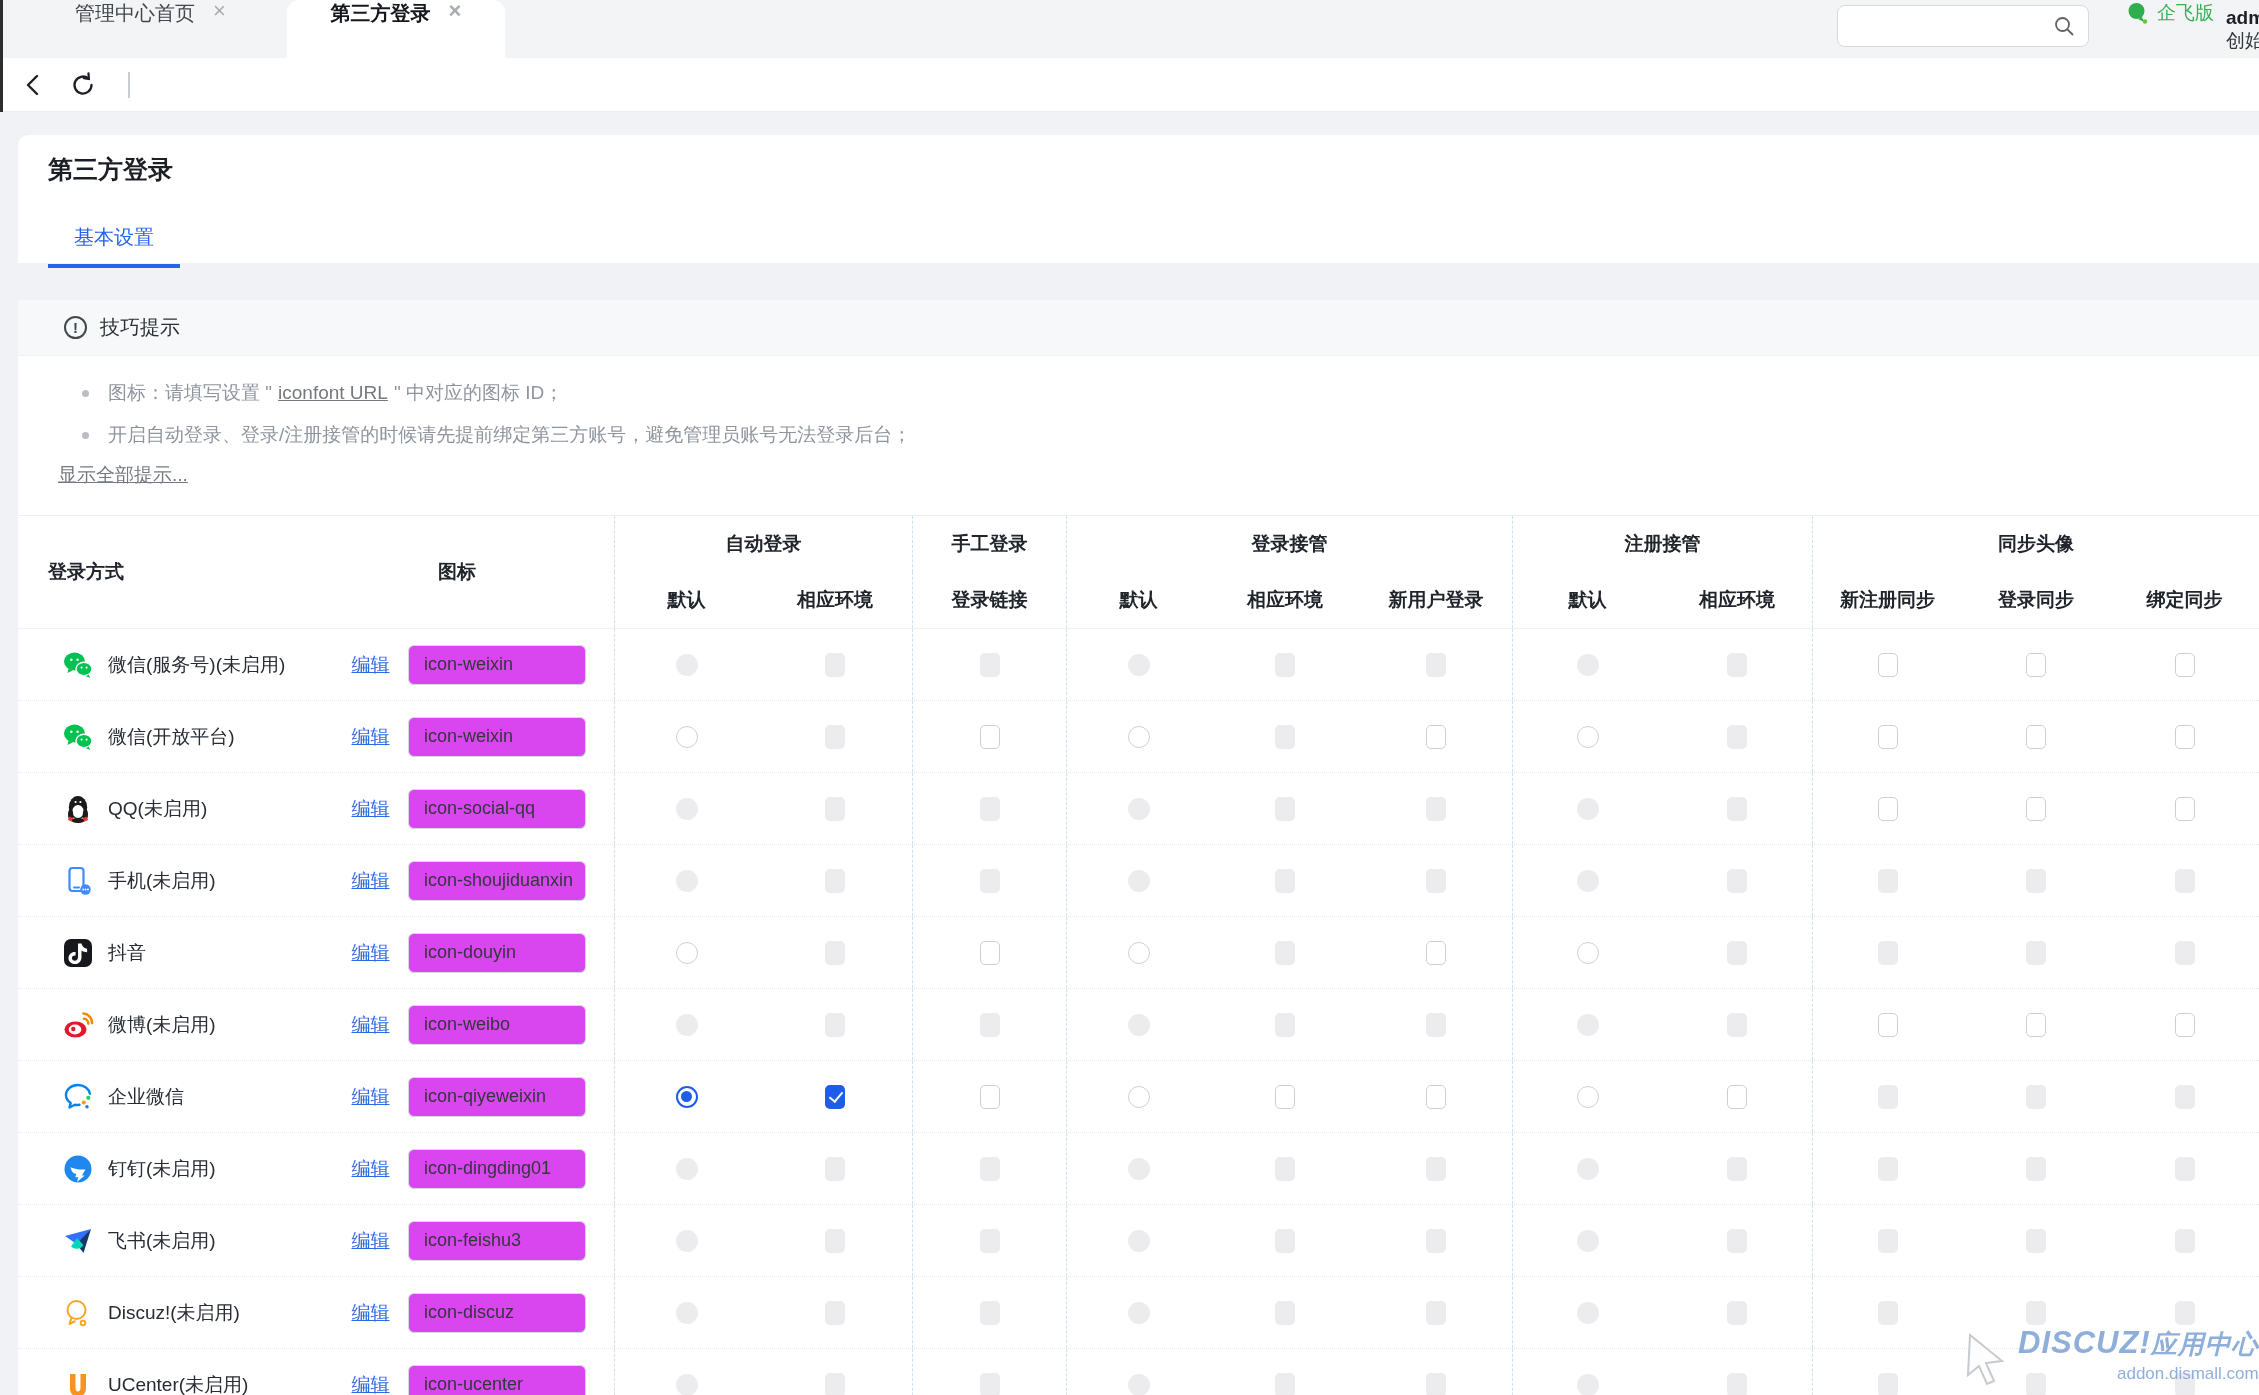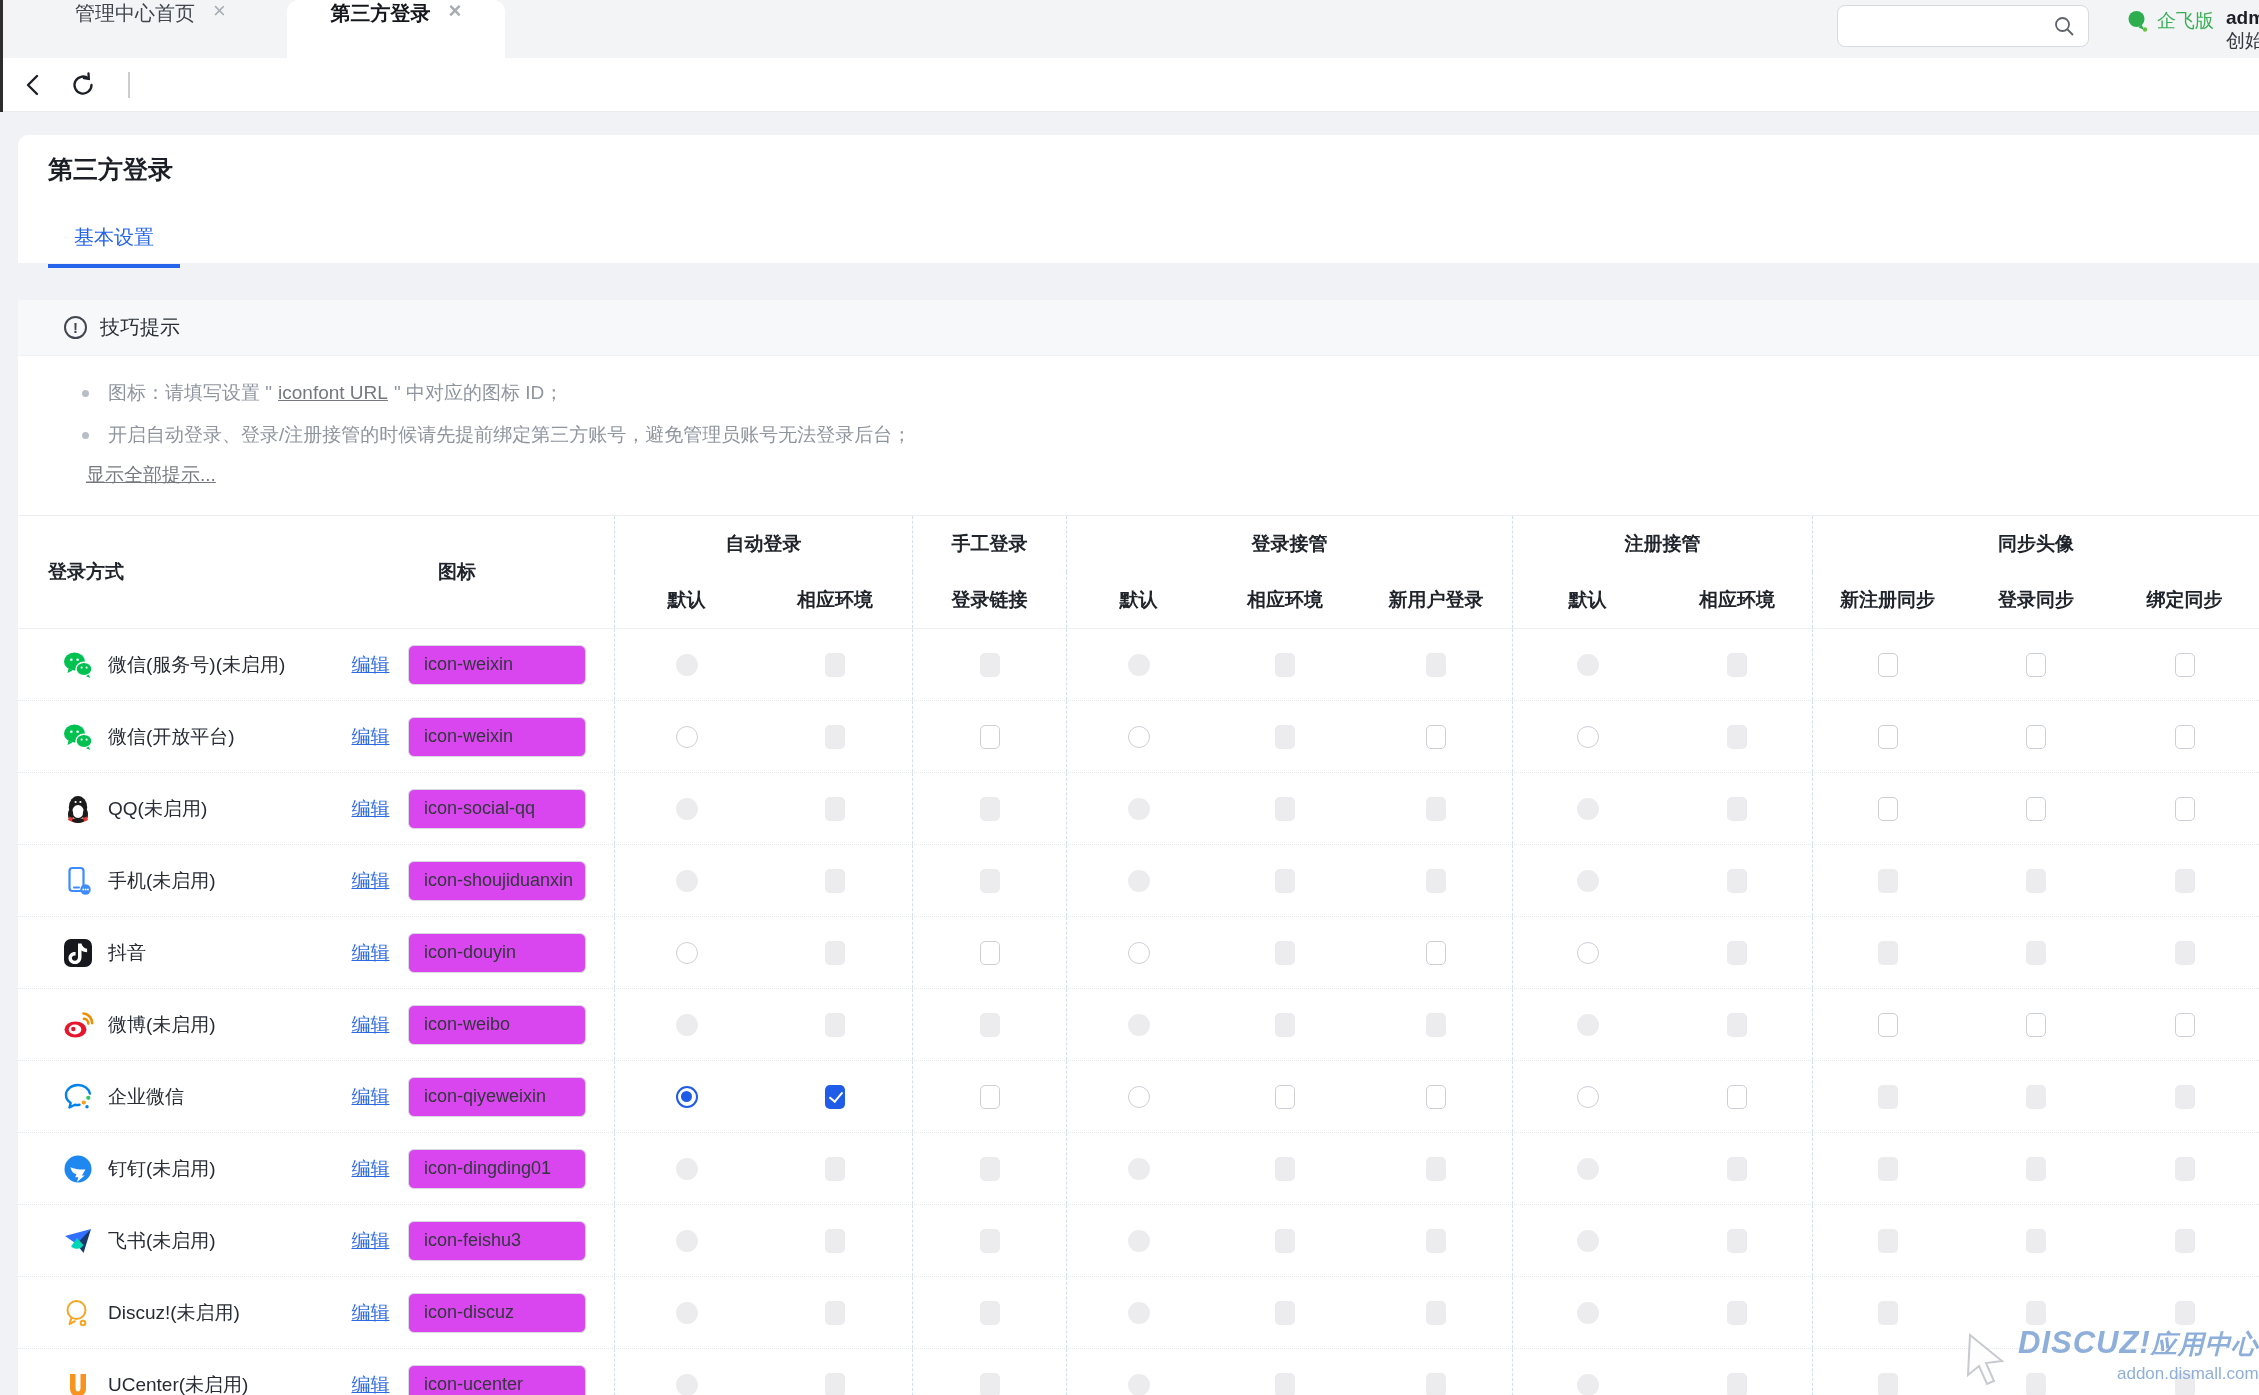--- a/index.html
+++ b/index.html
@@ -7,21 +7,21 @@
   body { font-family:"Liberation Sans","DejaVu Sans",sans-serif; background:#f1f2f5; color:#262b33; position:relative; }
 
   
   .tabbar { position:relative; height:58px; background:#f3f4f6; }
   .black-sliver { position:absolute; left:0; top:0; width:3px; height:112px; background:#2d2d2d; z-index:30; }
   .tab { position:absolute; top:0; height:58px; display:flex; align-items:flex-start; gap:18px; font-size:20px; }
   .tab-inactive { left:55px; padding:0 20px; color:#41464e; }
   .tab-active { left:287px; width:218px; justify-content:center; background:#fff; border-radius:12px 12px 0 0; font-weight:bold; color:#14171c; }
   .tab-close { font-size:22px; color:#a8acb3; line-height:1; cursor:pointer; }
   .search-box { position:absolute; left:1837px; top:5px; width:252px; height:42px; background:#fff; border:1px solid #d7dade; border-radius:8px; display:flex; align-items:center; justify-content:flex-end; padding-right:12px; }
-  .version-badge { position:absolute; left:2126px; top:8px; display:flex; align-items:center; gap:7px; color:#3aaf56; font-size:19px; white-space:nowrap; }
+  .version-badge { position:absolute; left:2126px; top:0; display:flex; align-items:center; gap:7px; color:#3aaf56; font-size:19px; white-space:nowrap; }
   .user-block { position:absolute; left:2226px; top:6px; line-height:23px; white-space:nowrap; font-size:19px; }
   .user-block .uname { font-weight:bold; color:#1c2026; }
   .user-block .urole { color:#33383f; }
 
   
   .toolbar { height:54px; background:#fff; display:flex; align-items:center; padding-left:20px; gap:24px; border-bottom:1px solid #ececee; }
   .tool-ic { width:26px; height:26px; display:flex; align-items:center; justify-content:center; cursor:pointer; }
   .caret-bar { width:2px; height:26px; background:#c9ccd1; margin-left:8px; }
 
   
@@ -31,21 +31,21 @@
   .settings-tab { display:inline-block; margin-left:0px; margin-top:38px; padding:0 26px 13px; font-size:20px; color:#2563eb; border-bottom:4px solid #2563eb; cursor:pointer; }
 
   .body-card { margin-top:37px; background:#fff; min-height:1095px; }
   .tips-head { height:56px; background:#f7f8fa; border-bottom:1px solid #f0f1f3; display:flex; align-items:center; gap:13px; padding-left:46px; }
   .tips-bang { width:23px; height:23px; border:2px solid #42474f; border-radius:50%; color:#42474f; font-size:15px; font-weight:bold; display:flex; align-items:center; justify-content:center; }
   .tips-title { font-size:20px; color:#2a2f36; }
   .tips-body { padding:16px 0 14px; }
   .tip-line { display:flex; align-items:center; height:42px; padding-left:64px; font-size:19px; color:#8f959e; }
   .tip-dot { width:7px; height:7px; border-radius:50%; background:#b9bec6; margin-right:19px; flex:none; }
   .tip-link { color:#75797f; text-decoration:underline; margin:0 6px; cursor:pointer; }
-  .show-all { display:inline-block; margin-left:68px; margin-top:6px; font-size:19px; color:#75797f; text-decoration:underline; cursor:pointer; }
+  .show-all { display:inline-block; margin-left:40px; margin-top:6px; font-size:19px; color:#75797f; text-decoration:underline; cursor:pointer; }
 
   
   .tbl { border-top:1px solid #eceef0; margin-top:13px; }
   .grid-cols { display:grid; grid-template-columns:315px 75px 206px 144px 154px 154px 144px 150px 152px 150px 150px 150px 148px 149px; }
   .thead { grid-template-rows:56px 56px; border-bottom:1px solid #eef0f2; font-weight:bold; color:#20242b; font-size:19px; }
   .hcell, .hgroup, .hsub { display:flex; align-items:center; justify-content:center; }
   .h-name { grid-row:1/3; grid-column:1; justify-content:flex-start; padding-left:30px; }
   .h-icon { grid-row:1/3; grid-column:3; justify-content:flex-start; padding-left:30px; }
   .vline { border-left:1px dashed #cfe1f0; }
   .trow { height:72px; border-bottom:1px dotted #e5e8eb; }

